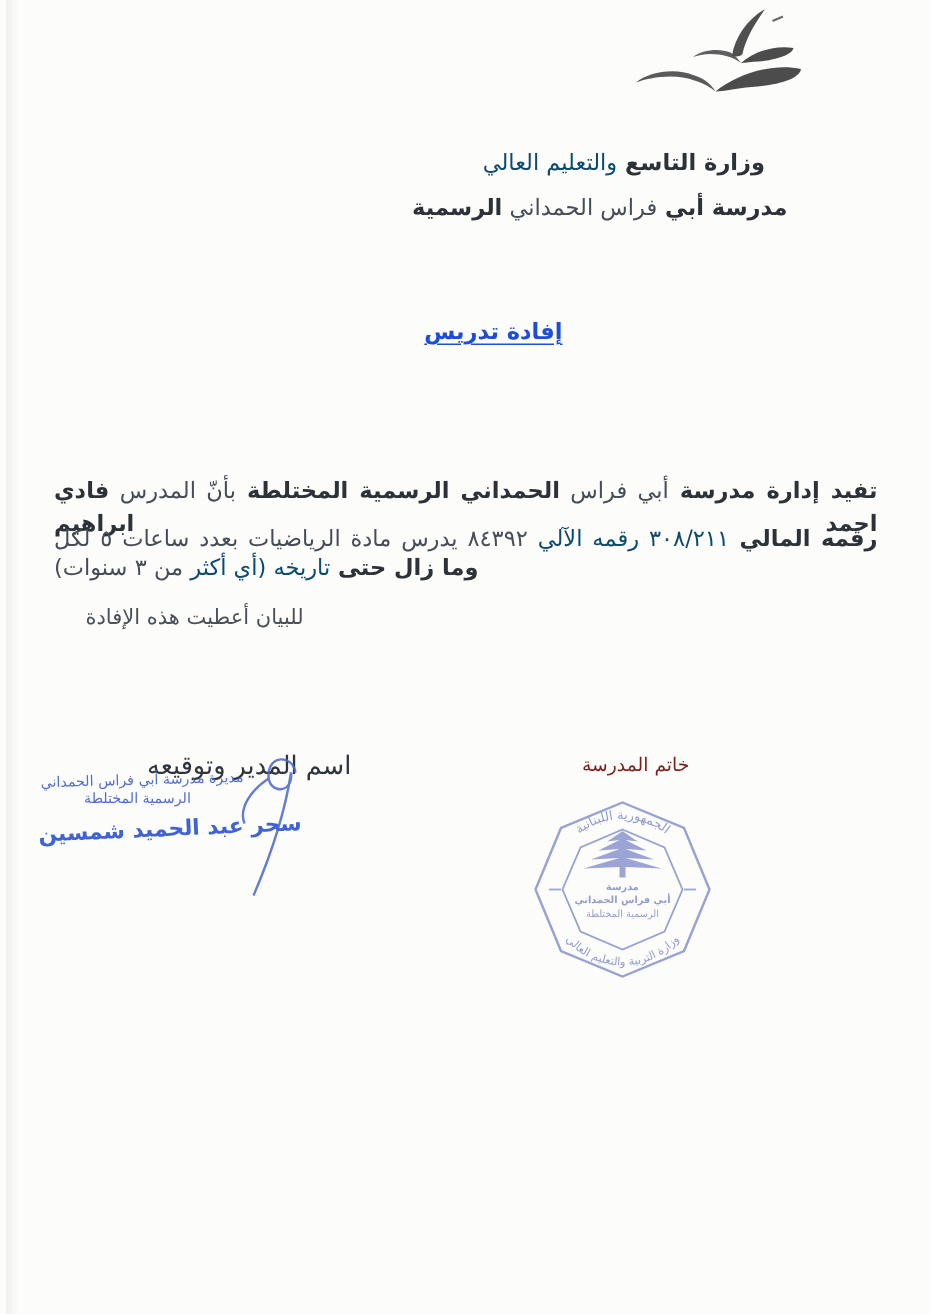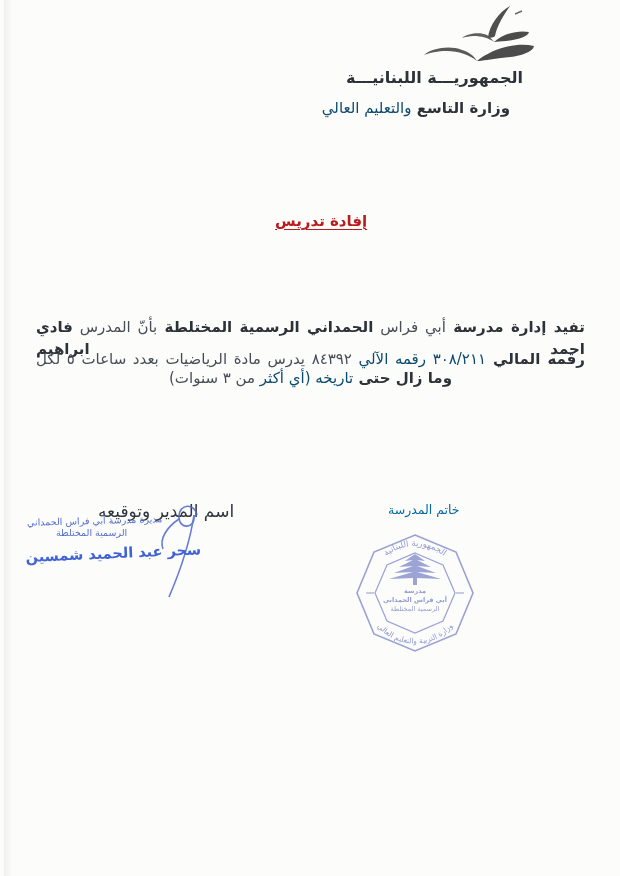--- a/index.html
+++ b/index.html
@@ -12,60 +12,61 @@
     background:linear-gradient(90deg,rgba(0,0,0,0.05),rgba(0,0,0,0));pointer-events:none;}
   .abs{position:absolute;}
   .rtl{direction:rtl;}
   
   .seg-b{font-weight:700;color:#2d3238;}
   .seg-r{color:#474d56;}
   .seg-f{color:#0c4a6e;}
   .hdr{font-size:15px;white-space:nowrap;text-align:right;}
   .hdr1{font-size:16px;letter-spacing:.5px;}
   .doc-title{
-    font-size:15px;font-weight:700;color:#b91c1c;text-align:left;
+    font-size:15px;font-weight:700;color:#1d4ed8;text-align:right;
     text-decoration:underline;text-underline-offset:3px;white-space:nowrap;
   }
   .body-line{
-    left:36px;right:35px;font-size:15px;line-height:22px;text-align:center;white-space:nowrap;
+    left:36px;right:35px;font-size:15px;line-height:22px;text-align:left;white-space:nowrap;
   }
   .just{white-space:normal;text-align:justify;text-align-last:justify;margin-top:45px;}
   .closing{font-size:14px;color:#4a5058;white-space:nowrap;}
   .sig-label{font-size:17px;color:#2f353c;white-space:nowrap;}
   .ink-mini{font-size:9.5px;color:#4a66cc;white-space:nowrap;opacity:.95;}
   .ink-name{font-size:14.5px;font-weight:700;color:#3f62d4;white-space:nowrap;
     transform:rotate(-2.5deg);transform-origin:left bottom;letter-spacing:1px;}
-  .seal-label{font-size:12.5px;color:#0369a1;white-space:nowrap;letter-spacing:1px;}
+  .seal-label{font-size:12.5px;color:#7f1d1d;white-space:nowrap;letter-spacing:1px;}
   svg{display:block;}
 </style>
 </head>
 <body>
 
 <div class="page">
 
   <svg class="abs" style="left:420px;top:5px" width="120" height="64" viewBox="0 0 120 64">
     <g>
       <path d="M57,56 C72,44 95,37 114,41 C113,48 97,52 81,53 C71,54 62,56 57,56 Z" fill="#4c4c4c"></path>
       <path fill="#5a5a5a" d="M57,56 C50,50 38,46 27,46 C18,46 9,48 4,50 C12,43 30,40 42,45 C49,47 54,51 57,56 Z"></path>
       <path d="M74,37 C83,29 97,25 109,27 C108,32 96,35 86,36 C81,36 77,37 74,37 Z" fill="#4c4c4c"></path>
       <path fill="#5f5f5f" d="M74,37 C69,33 61,31 54,31 C49,31 45,32 42,33 C48,28 60,27 67,30 C70,32 72,34 74,37 Z"></path>
     </g>
     <path fill="#4f4f4f" d="M68,32 C70,20 78,8 90,1 C83,11 77,21 75,31 C73,33 70,33 68,32 Z"></path>
     <path stroke="#6a6a6a" stroke-width="1.5" fill="none" d="M95,9 L102,6"></path>
   </svg>
 
-  <div class="abs rtl hdr hdr1" style="top:68px;right:97px"><span class="seg-b">الجمهوريـــة اللبنانيـــة</span></div>
   <div class="abs rtl hdr" style="top:99px;right:110px"><span class="seg-b">وزارة التاسع </span><span class="seg-f">والتعليم العالي</span></div>
+  <div class="abs rtl hdr" style="top:129px;right:95px"><span class="seg-b">مدرسة أبي </span><span class="seg-r">فراس الحمداني </span><span class="seg-b">الرسمية</span></div>
 
   <div class="abs rtl doc-title" style="top:212px;left:275px;width:100px">إفادة تدريس</div>
 
   <div class="abs rtl body-line just" style="top:271px"><span class="seg-b">تفيد إدارة مدرسة </span><span class="seg-r">أبي فراس </span><span class="seg-b">الحمداني الرسمية المختلطة </span><span class="seg-r">بأنّ المدرس </span><span class="seg-b">فادي احمد ابراهيم</span></div>
   <div class="abs rtl body-line just" style="top:303px"><span class="seg-b">رقمه المالي </span><span class="seg-f">٣٠٨/٢١١ </span><span class="seg-f">رقمه الآلي </span><span class="seg-r">٨٤٣٩٢ </span><span class="seg-r">يدرس مادة الرياضيات بعدد ساعات ٥ لكل</span></div>
   <div class="abs rtl body-line" style="top:367px"><span class="seg-b">وما زال حتى </span><span class="seg-f">تاريخه </span><span class="seg-f">(أي أكثر </span><span class="seg-r">من ٣ سنوات)</span></div>
 
+  <div class="abs rtl closing" style="top:404px;left:57px">للبيان أعطيت هذه الإفادة</div>
 
   <div class="abs rtl sig-label" style="top:501px;left:98px">اسم المدير وتوقيعه</div>
   <div class="abs rtl ink-mini" style="top:515px;left:27px;transform:rotate(-1.5deg)">مديرة مدرسة أبي فراس الحمداني</div>
   <div class="abs rtl ink-mini" style="top:527px;left:56px">الرسمية المختلطة</div>
 
   <svg class="abs" style="left:135px;top:497px" width="95" height="110" viewBox="0 0 95 110">
     <g fill="none" stroke-width="1.6" opacity="0.85">
       <path d="M62,18 C60,6 44,6 44,20 C44,33 61,32 59,18" stroke="#4a66cc"></path>
       <path d="M59,18 C55,45 46,72 34,100" stroke="#4a66cc"></path>
       <path d="M44,22 C32,30 24,42 28,52" stroke="#4a66cc"></path>

